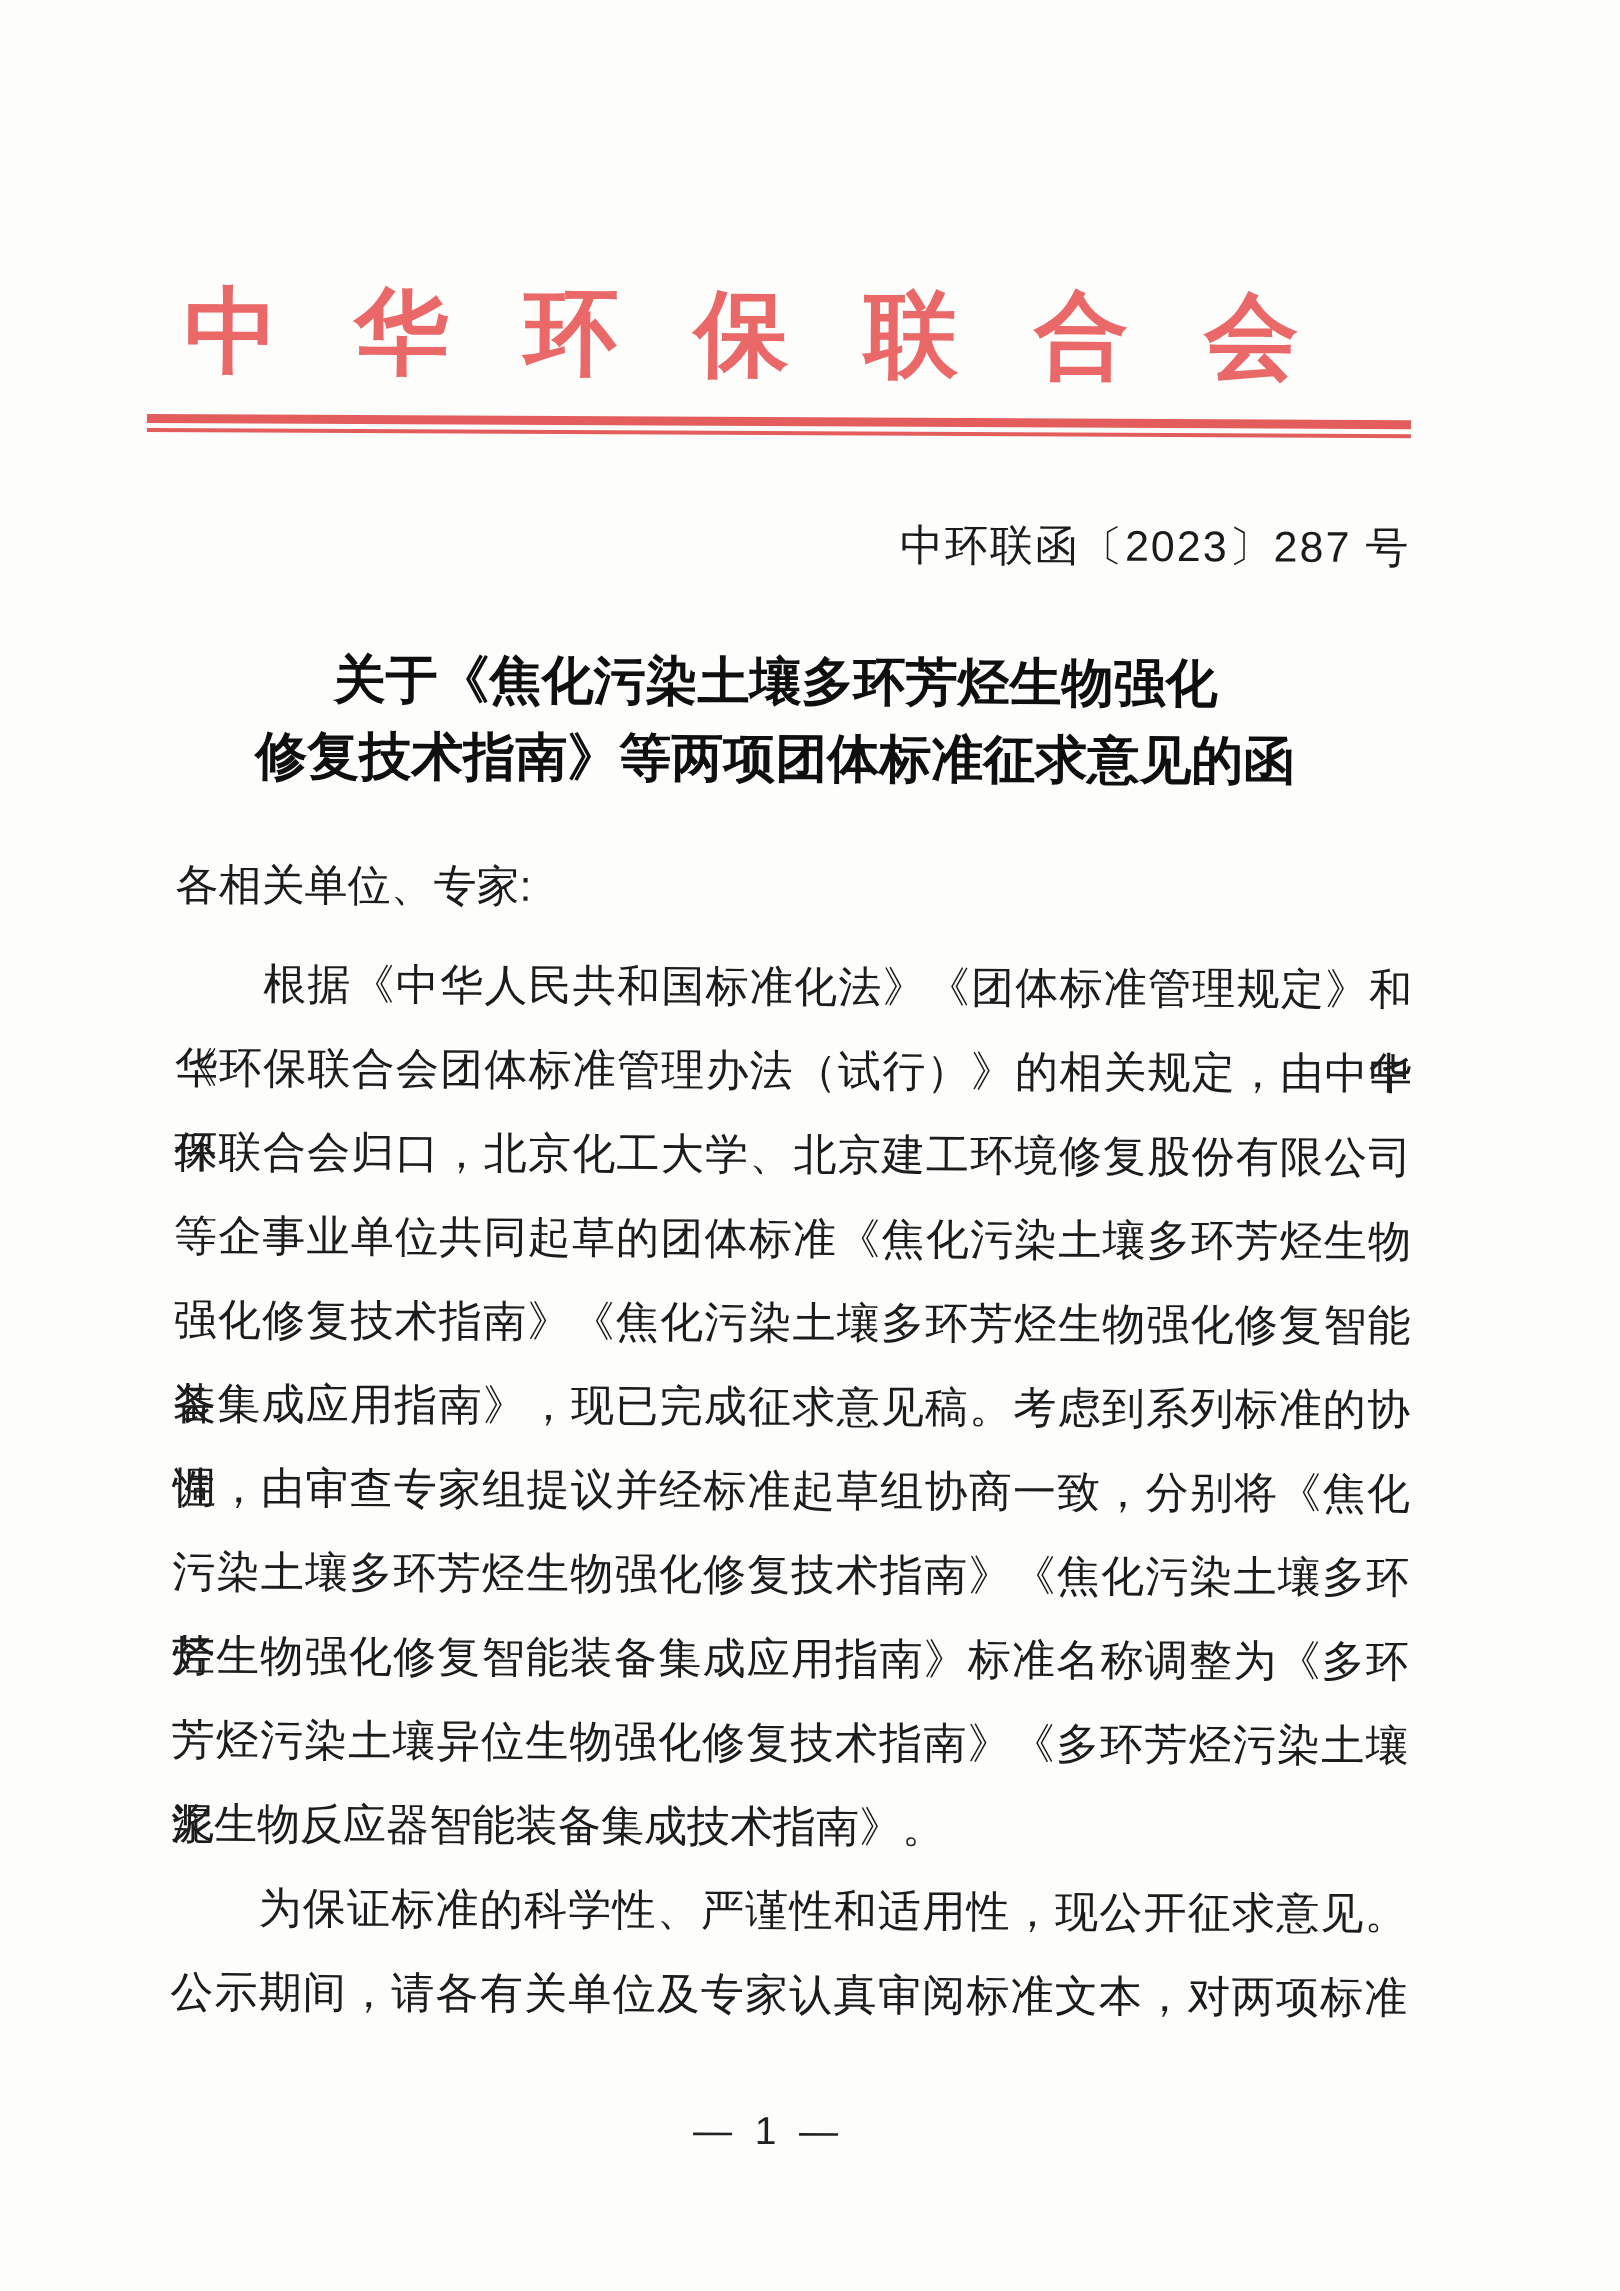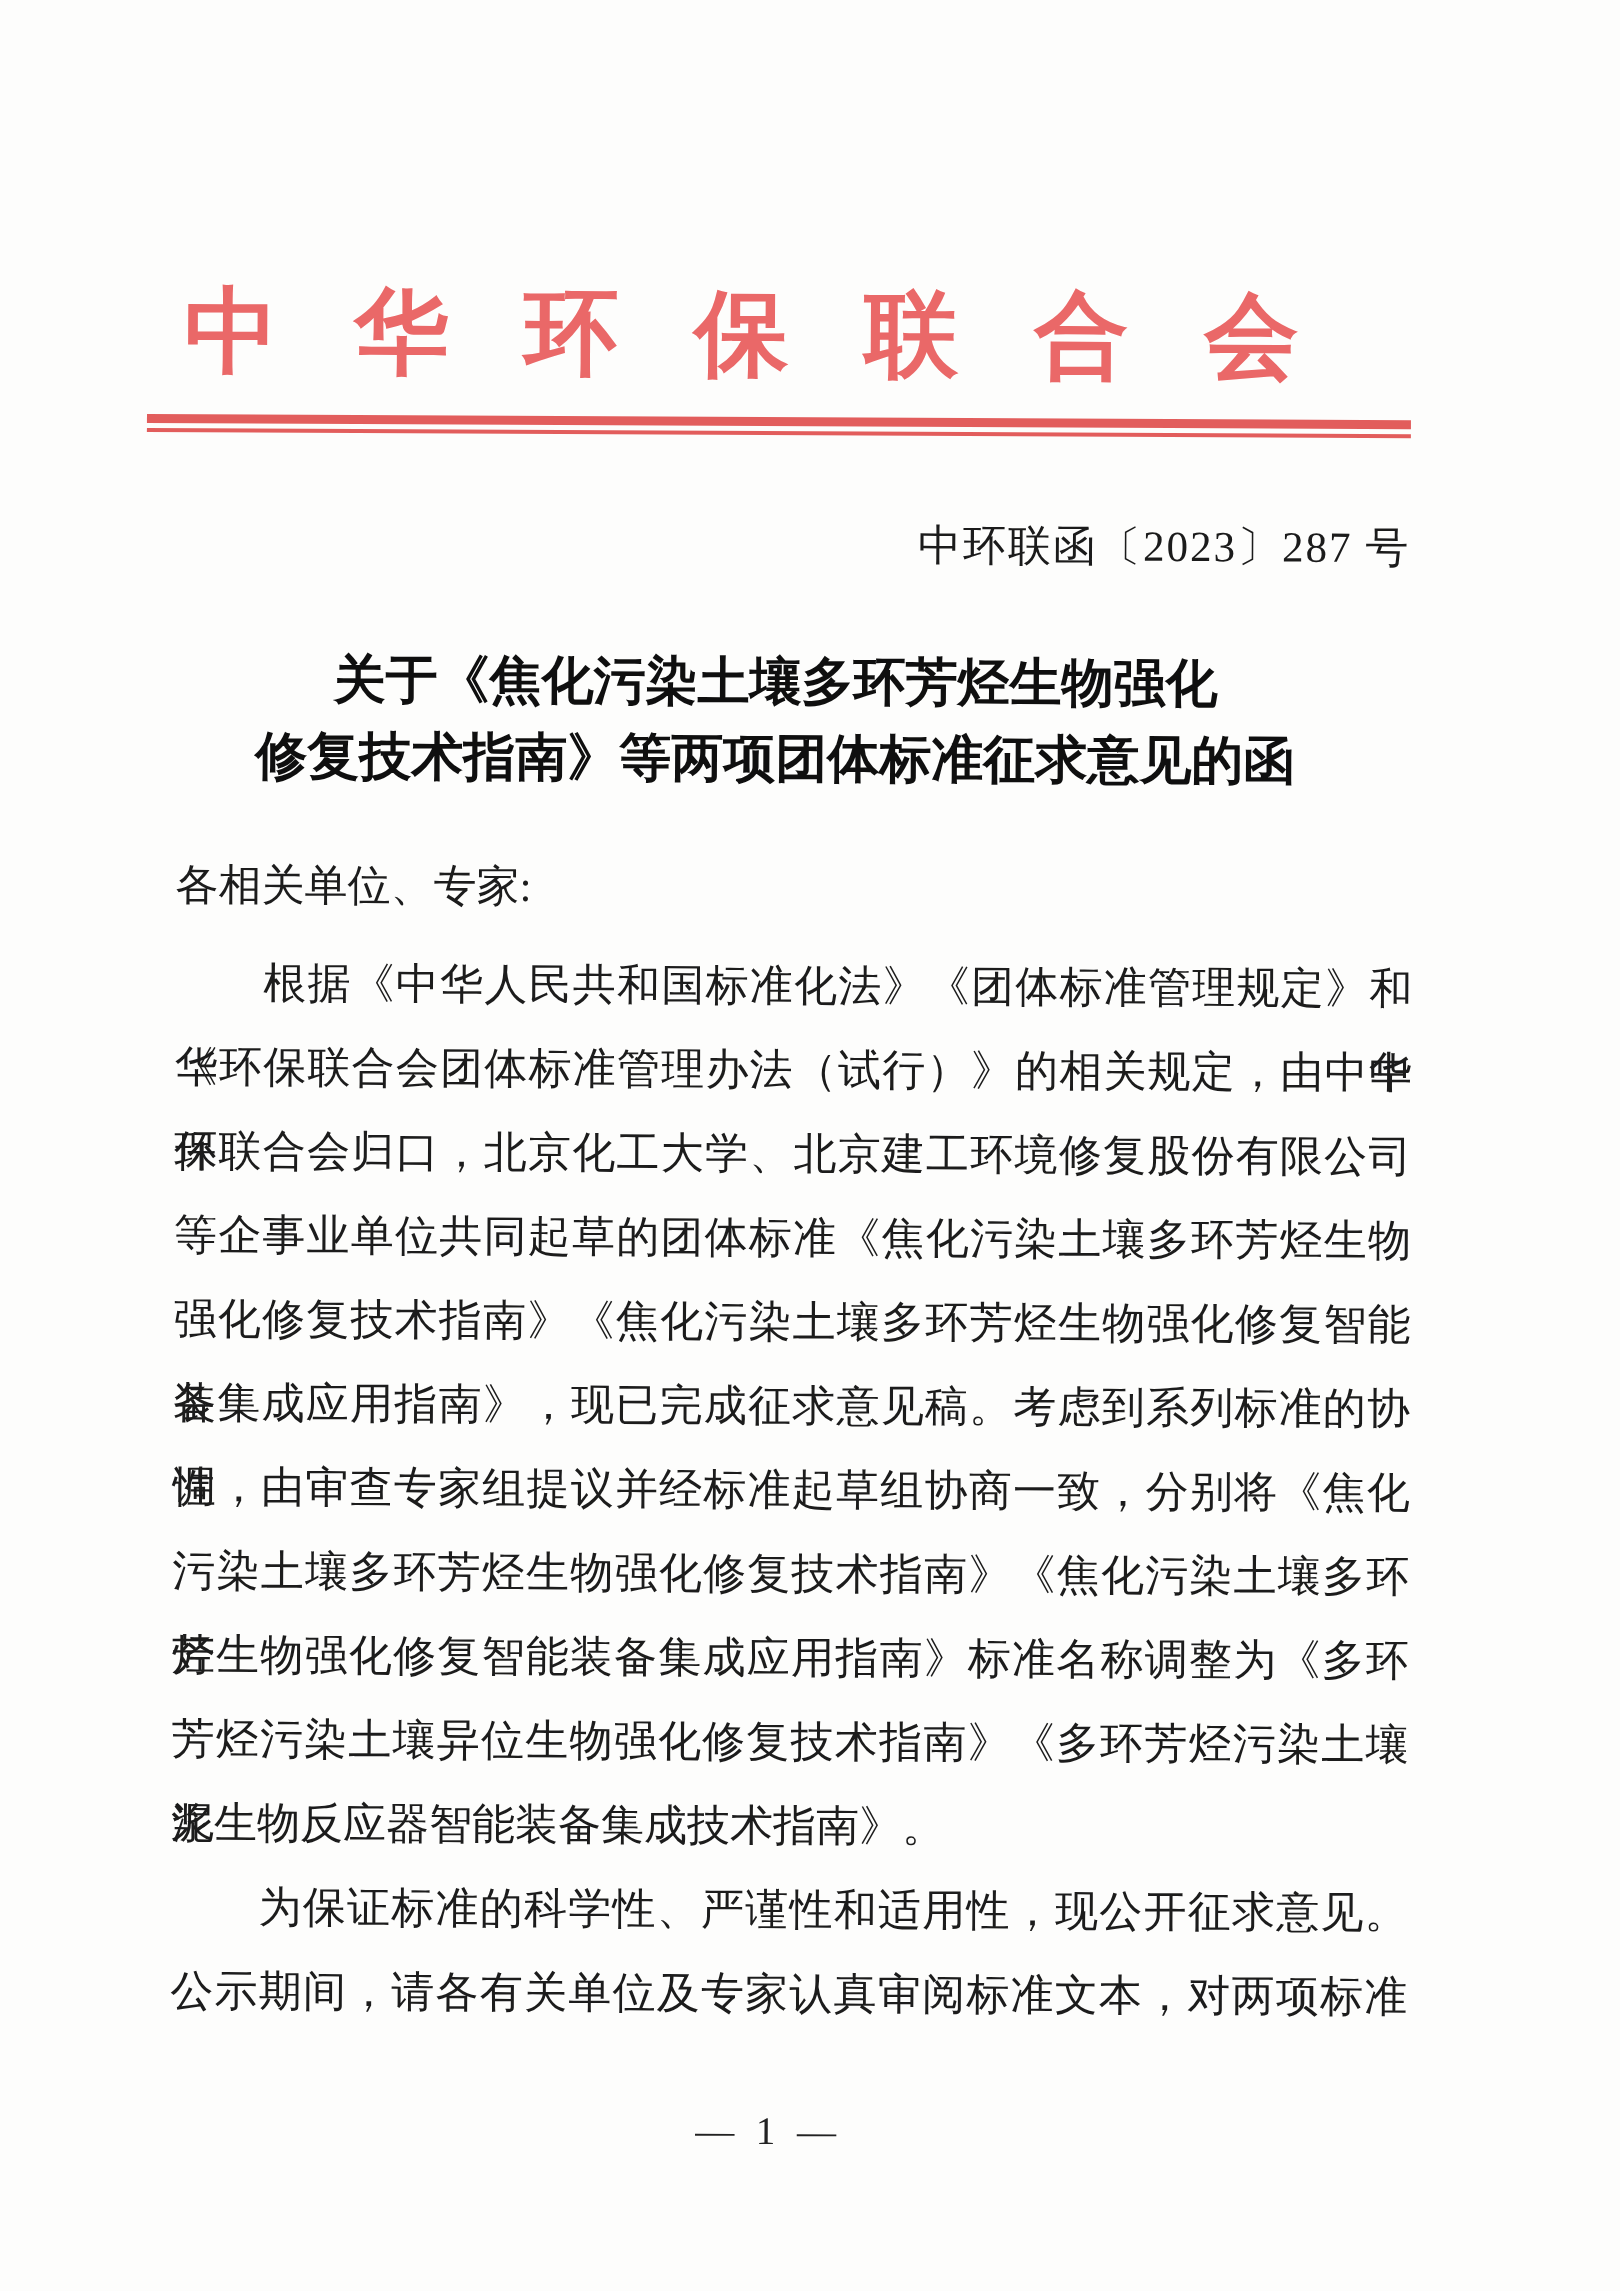--- a/index.html
+++ b/index.html
@@ -6,21 +6,21 @@
     margin: 0;
     padding: 0;
     background: #ffffff;
   }
   .page {
     position: relative;
     width: 1620px;
     height: 2292px;
     background: #fdfdfc;
     overflow: hidden;
-    font-family: Liberation Serif, serif;
+    font-family: Liberation Sans, sans-serif;
     color: #1c1c1c;
   }
   
   .scan-tilt {
     position: absolute;
     inset: 0;
     transform: rotate(0.28deg);
     transform-origin: 147px 412px;
   }
   .org-name {

